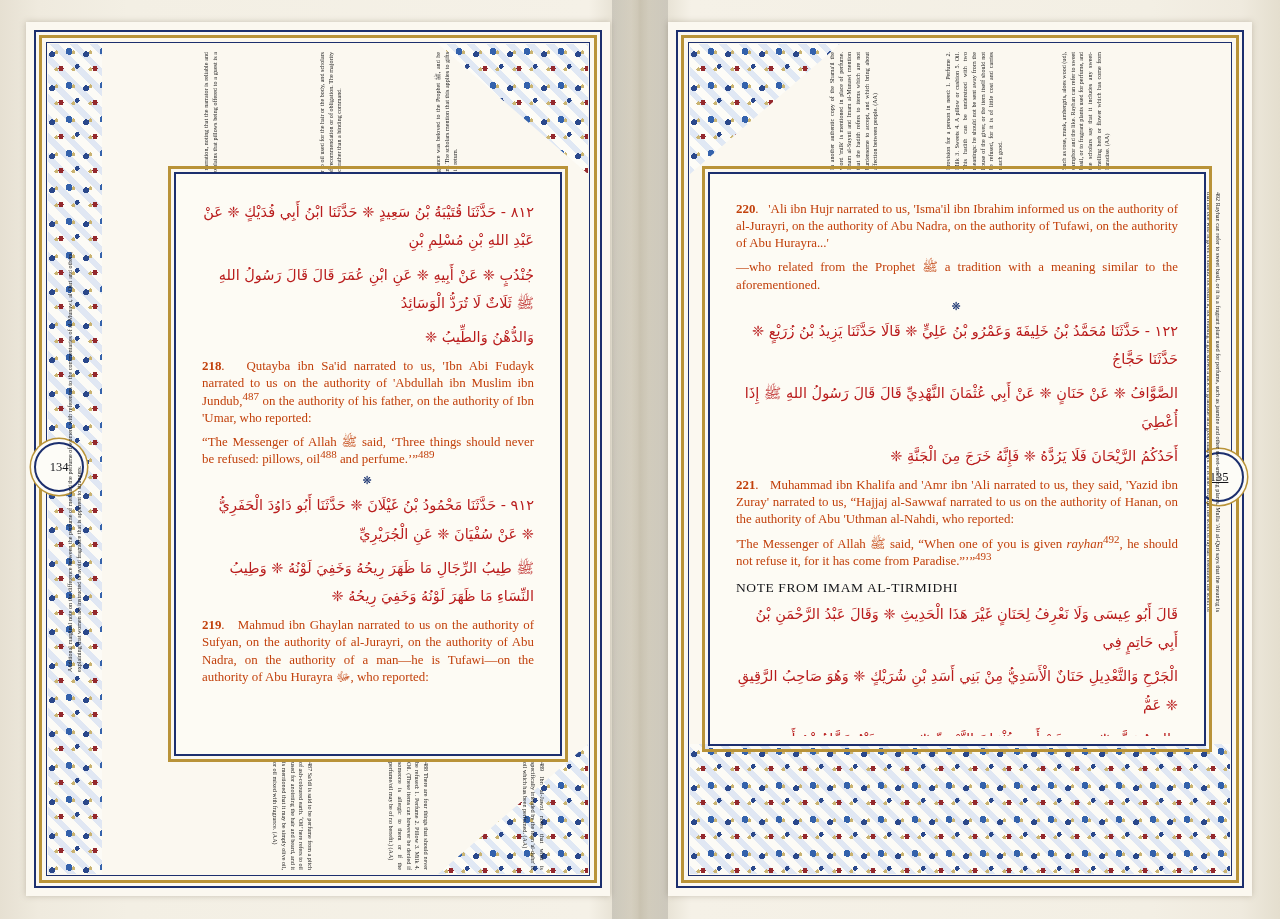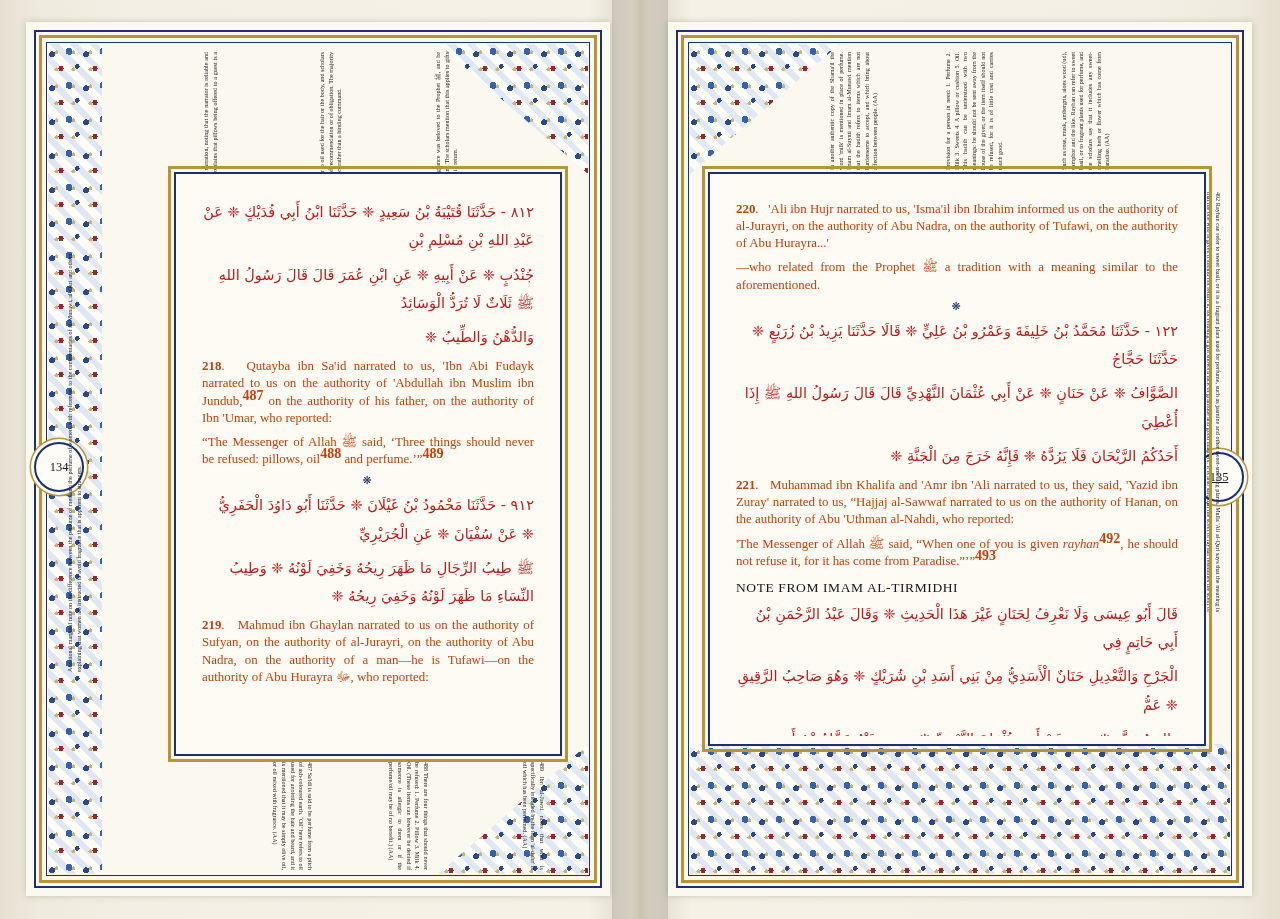--- a/index.html
+++ b/index.html
@@ -88,21 +88,21 @@
     margin:4px 0 6px;
   }
   .en{
     font-size:12.9px;line-height:1.33;
     color:#c2410c;
     text-align:justify;
     margin:7px 0 2px;
     hyphens:auto;
   }
   .en .num{font-weight:bold;}
-  sup{font-size:14px;line-height:0;font-weight:bold;}
+  sup{font-size:11px;line-height:0;}
   .ornament{
     text-align:center;color:#16306f;font-size:11px;margin:6px 0 2px;
     letter-spacing:2px;
   }
   .note-title{
     font-variant:small-caps;font-size:13.5px;
     letter-spacing:.6px;color:#15161a;margin:10px 0 4px;
   }
 
   

